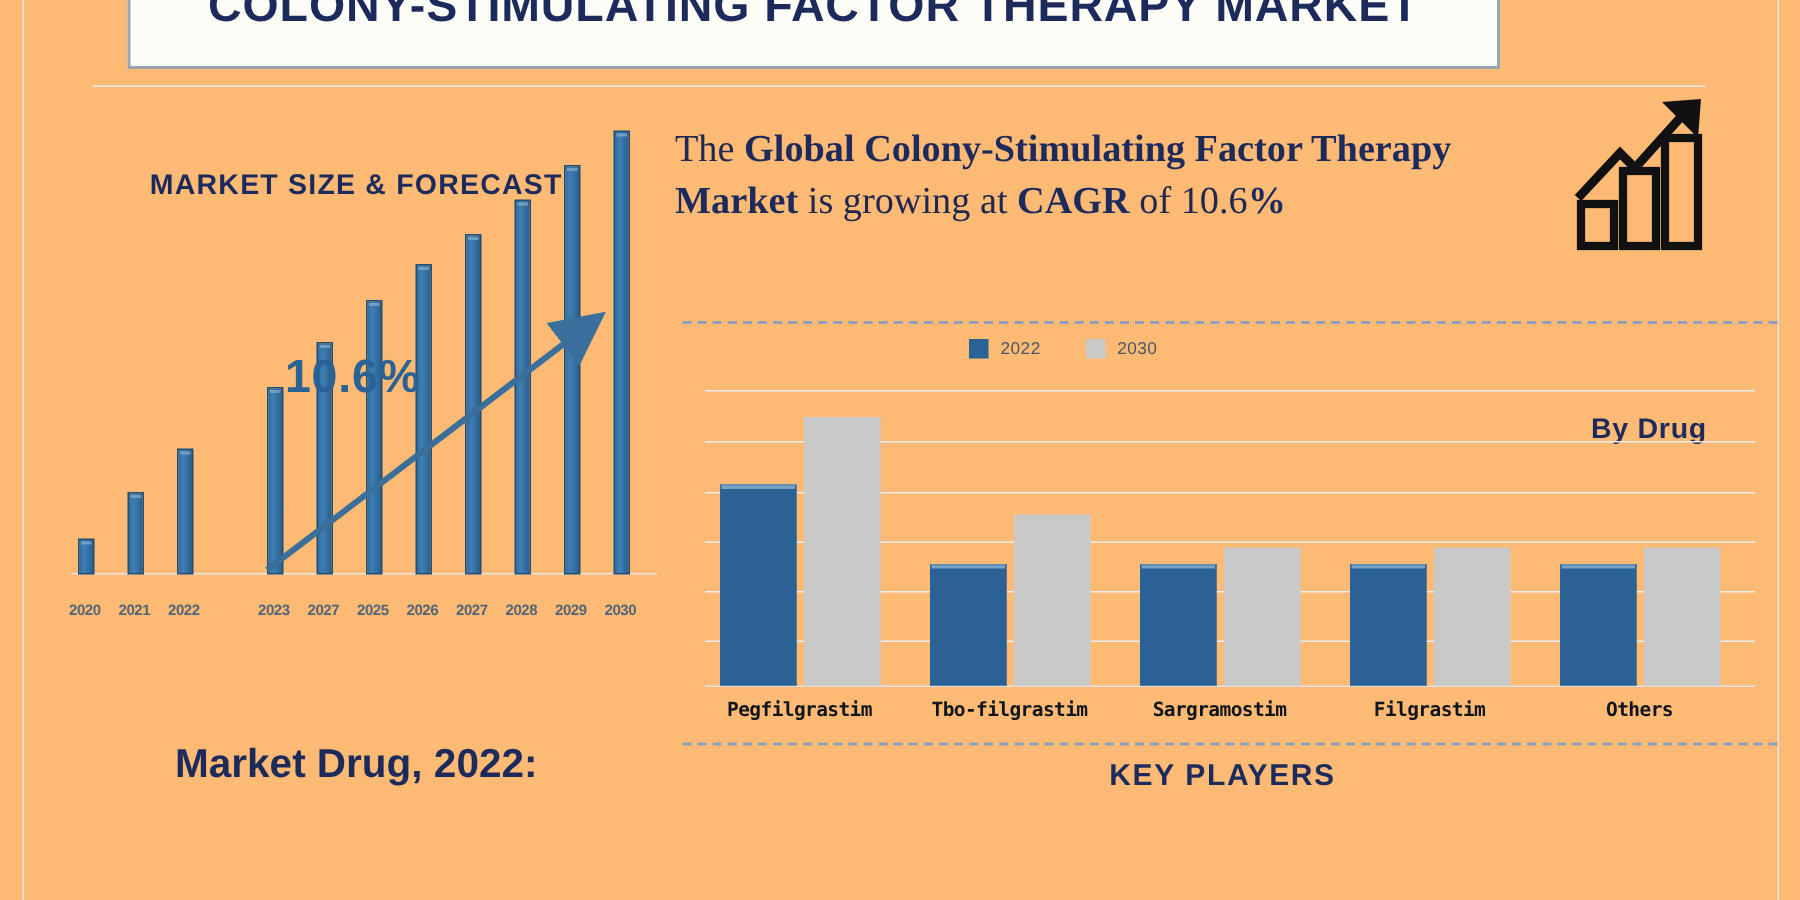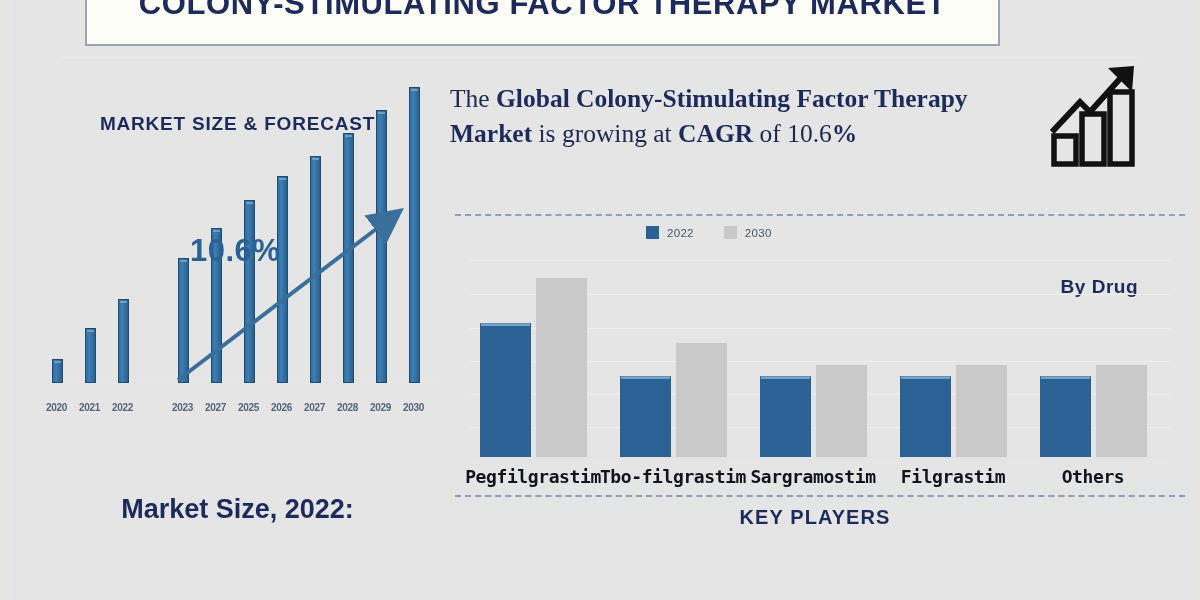--- a/index.html
+++ b/index.html
@@ -5,21 +5,21 @@
   * { box-sizing: border-box; margin: 0; padding: 0; }
   html, body { width: 1200px; height: 600px; }
   body {
     font-family: "Liberation Sans", sans-serif;
     background: #ffffff;
     position: relative;
     overflow: hidden;
   }
 
   
-  #page { position: absolute; inset: 0; background: #e5e5e5; padding-left: 47px; }
+  #page { position: absolute; inset: 0; background: #fdba74; padding-left: 47px; }
   .frame-line { position: absolute; background: #dfe4ea; }
   #frame-left  { left: 15px;   top: 0; width: 1px; height: 600px; }
   #frame-right { left: 1185px; top: 0; width: 1px; height: 600px; }
 
   
   #header-box {
     position: absolute;
     left: 85px; top: -42px;
     width: 915px; height: 88px;
     border: 2px solid #9aa4b5;
@@ -137,21 +137,21 @@
   .gbar.gray { background: #c9c9c9; }
   .gbar.blue::after {
     content: ""; position: absolute; left: 0; right: 0; top: 0; height: 2px;
     background: #7aa2c4;
   }
   .cat-label {
     position: absolute; top: 220px;
     width: 170px; margin-left: -32px;
     text-align: center;
     font-family: "DejaVu Sans Mono", monospace;
-    font-size: 18px; font-weight: bold;
+    font-size: 13px; font-weight: bold;
     color: #10141c;
     letter-spacing: -.4px;
   }
 
   #key-players {
     position: absolute; left: 0; top: 428px; width: 730px;
     text-align: center;
     font-size: 20px; font-weight: bold; letter-spacing: 1.1px;
     color: #1d2a5c;
   }
@@ -229,21 +229,21 @@
             <path d="M0,0 L9,4.5 L0,9 z" fill="#3a6f9b"></path>
           </marker>
         </defs>
         <line x1="148" y1="182" x2="358" y2="22" stroke="#3a6f9b" stroke-width="4" marker-end="url(#ah)"></line>
       </svg>
 
       <div id="cagr-callout">10.6%</div>
     </div>
 
     <div id="market-size">
-      <div>Market Size, 2022:</div>
+      <div>Market Drug, 2022:</div>
     </div>
   </div>
 
   <div id="right-panel">
 
     <div id="headline">
       <span class="reg">The </span><b>Global Colony-Stimulating Factor Therapy Market</b><span class="reg"> is growing at </span><b>CAGR</b><span class="reg"> of 10.6</span><b>%</b>
     </div>
 
     <svg id="growth-icon" viewBox="0 0 100 110">

